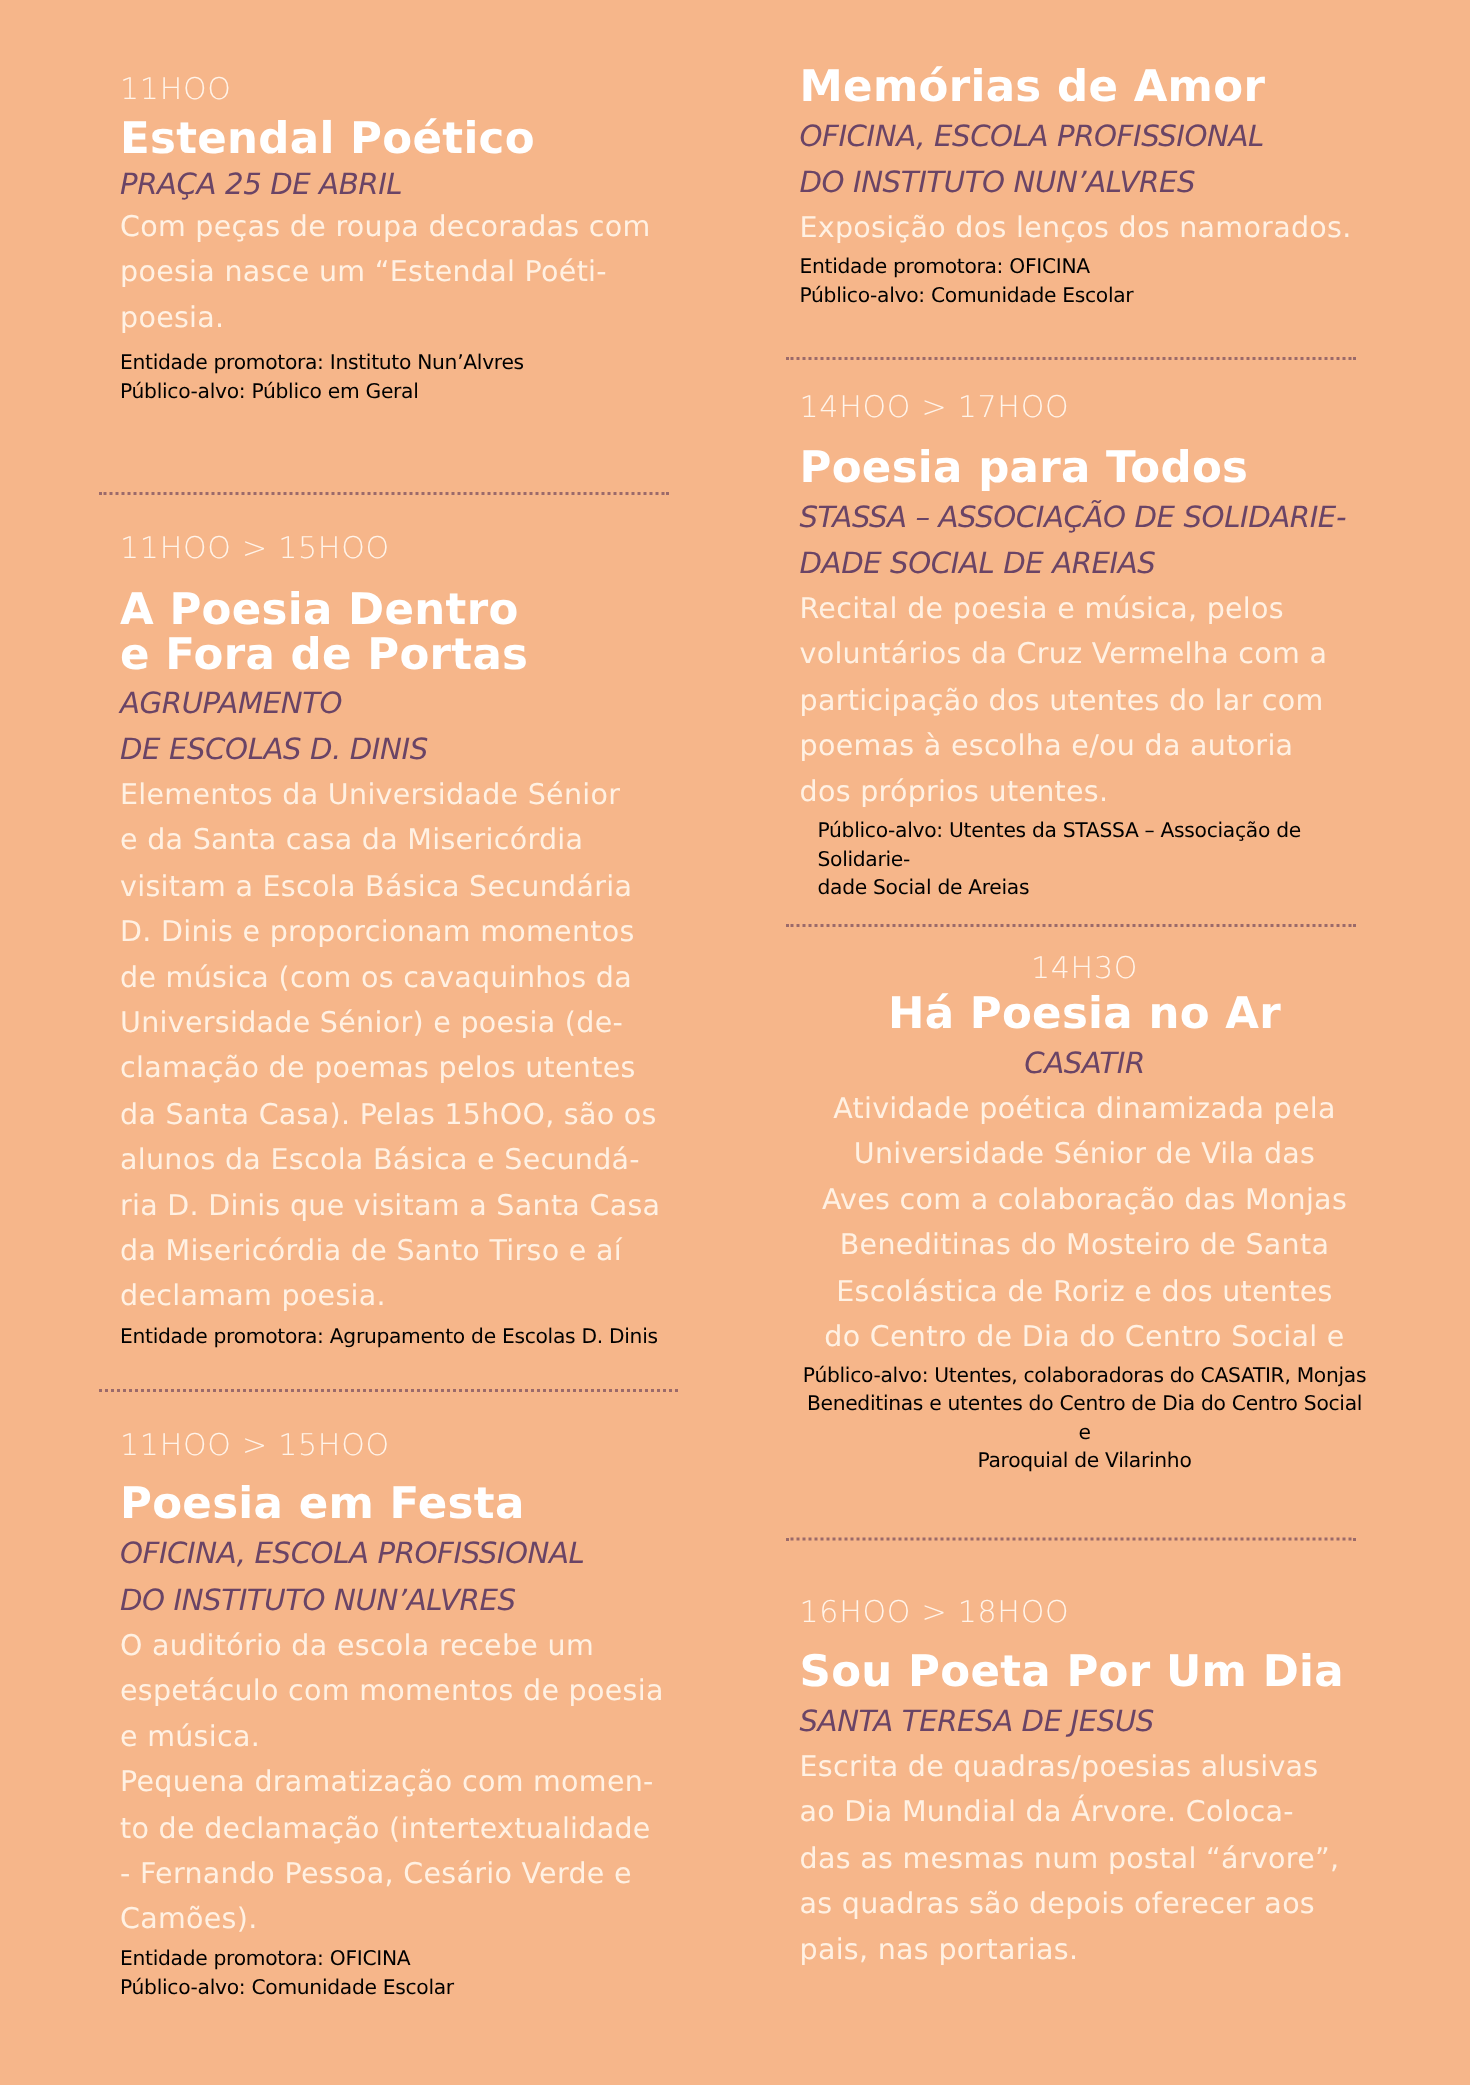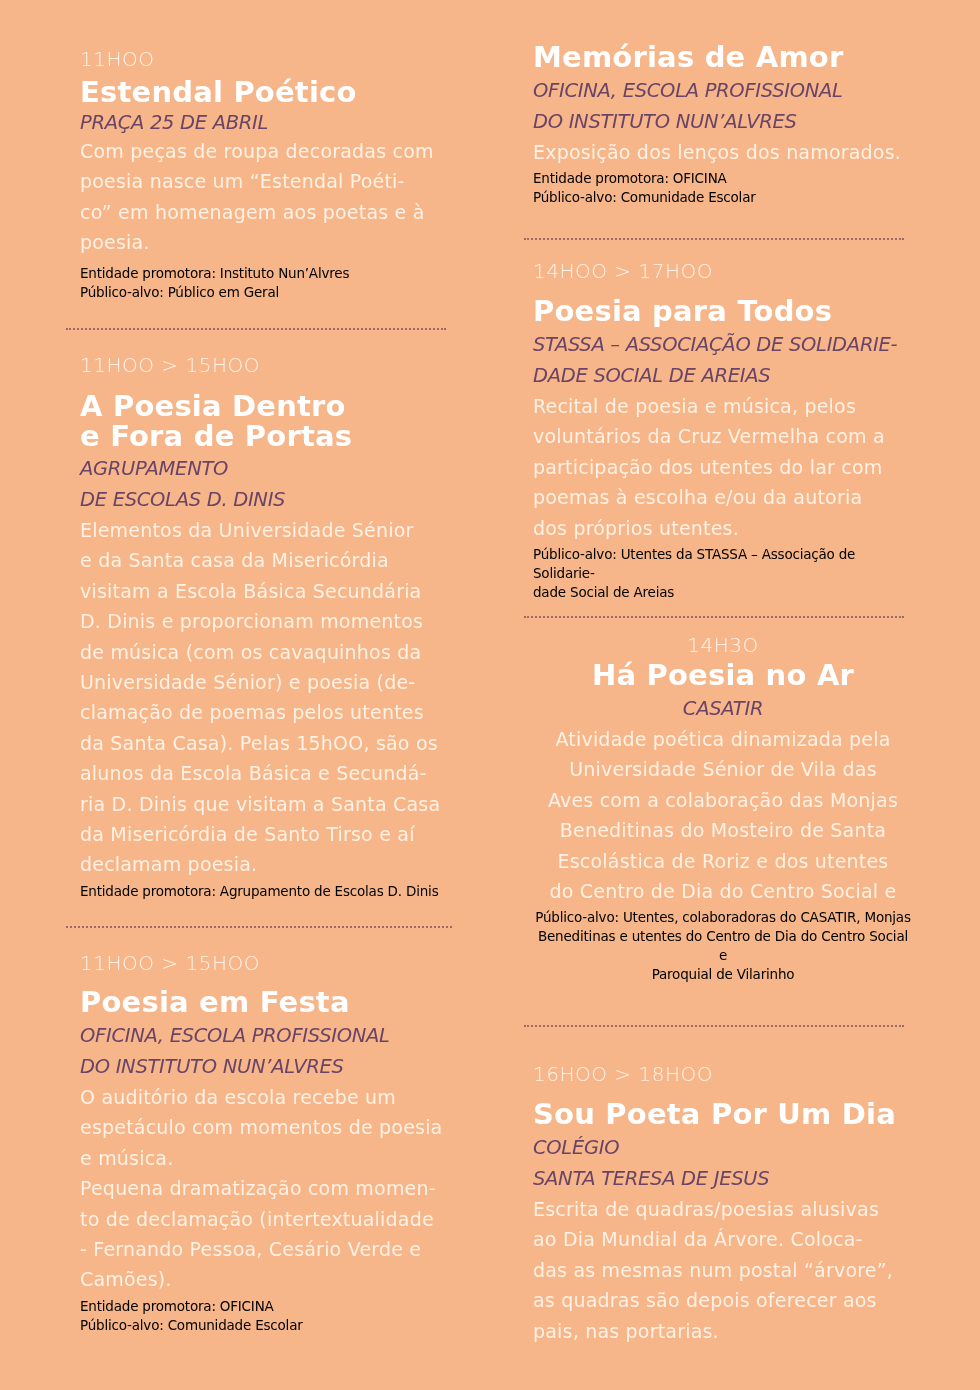--- a/index.html
+++ b/index.html
@@ -41,21 +41,20 @@
 
 <div class="col col-left">
 
   <div class="event" style="top:44px;">
     <p class="time">11HOO</p>
     <h2 class="title">Estendal Poético</h2>
     <p class="org" style="line-height:26px;">PRAÇA 25 DE ABRIL</p>
     <div>
       <p class="desc">Com peças de roupa decoradas com</p>
       <p class="desc">poesia nasce um “Estendal Poéti-</p>
-      <p class="desc">co” em homenagem aos poetas e à</p>
       <p class="desc">poesia.</p>
     </div>
     <div class="meta">
       <div>Entidade promotora: Instituto Nun’Alvres</div>
       <div>Público-alvo: Público em Geral</div>
     </div>
   </div>
 
   <div class="divider" style="top:328px; left:-14px; width:380px;"></div>
 
@@ -139,21 +138,21 @@
       <p class="org">STASSA – ASSOCIAÇÃO DE SOLIDARIE-</p>
       <p class="org">DADE SOCIAL DE AREIAS</p>
     </div>
     <div>
       <p class="desc">Recital de poesia e música, pelos</p>
       <p class="desc">voluntários da Cruz Vermelha com a</p>
       <p class="desc">participação dos utentes do lar com</p>
       <p class="desc">poemas à escolha e/ou da autoria</p>
       <p class="desc">dos próprios utentes.</p>
     </div>
-    <div class="meta" style="margin-top:2px;">
+    <div class="meta" style="margin-top:2px;margin-left:12px;">
       <div>Público-alvo: Utentes da STASSA – Associação de Solidarie-</div>
       <div>dade Social de Areias</div>
     </div>
   </div>
 
   <div class="divider" style="top:616px; left:-9px; width:380px;"></div>
 
   <div class="event" style="top:630px;text-align:center;">
     <p class="time">14H3O</p>
     <h2 class="title" style="margin-top:0;">Há Poesia no Ar</h2>
@@ -174,21 +173,20 @@
       <div>Paroquial de Vilarinho</div>
     </div>
   </div>
 
   <div class="divider" style="top:1025px; left:-9px; width:380px;"></div>
 
   <div class="event" style="top:1059px;">
     <p class="time">16HOO &gt; 18HOO</p>
     <h2 class="title" style="margin-top:10px;">Sou Poeta Por Um Dia</h2>
     <div>
-      <p class="org">COLÉGIO</p>
       <p class="org">SANTA TERESA DE JESUS</p>
     </div>
     <div>
       <p class="desc">Escrita de quadras/poesias alusivas</p>
       <p class="desc">ao Dia Mundial da Árvore. Coloca-</p>
       <p class="desc">das as mesmas num postal “árvore”,</p>
       <p class="desc">as quadras são depois oferecer aos</p>
       <p class="desc">pais, nas portarias.</p>
     </div>
   </div>

